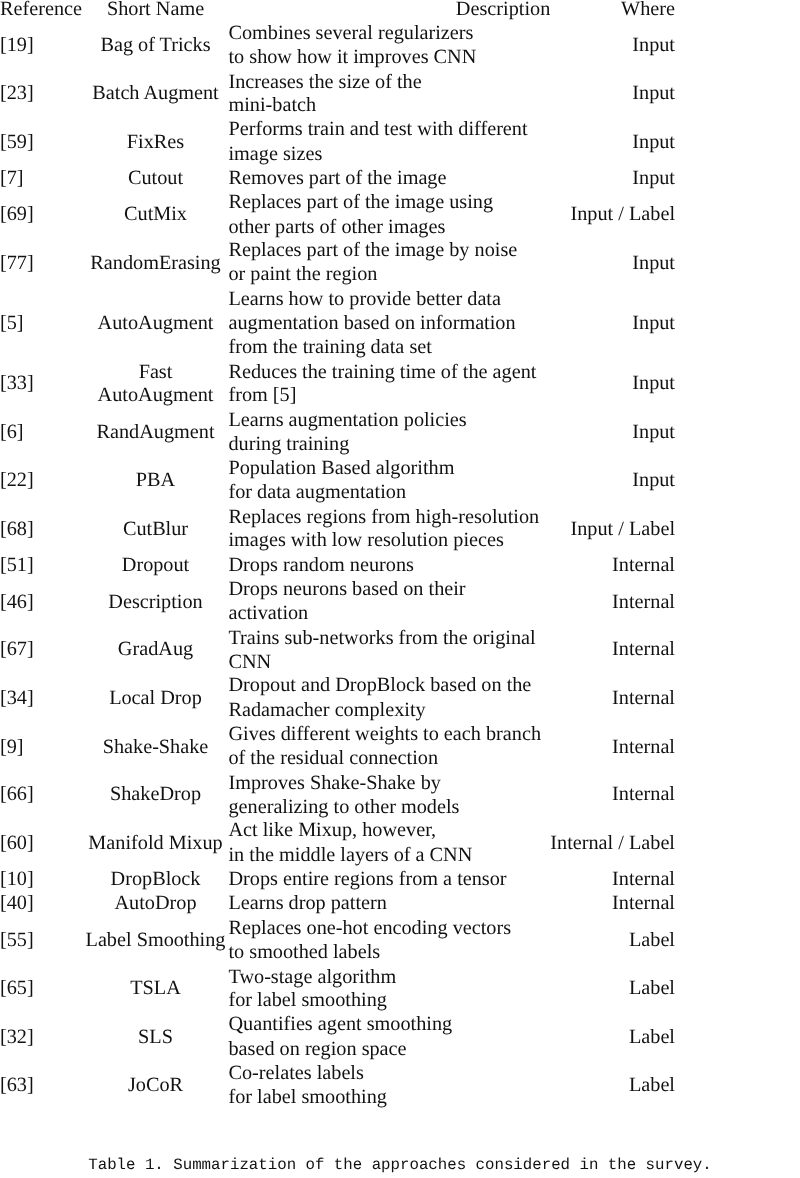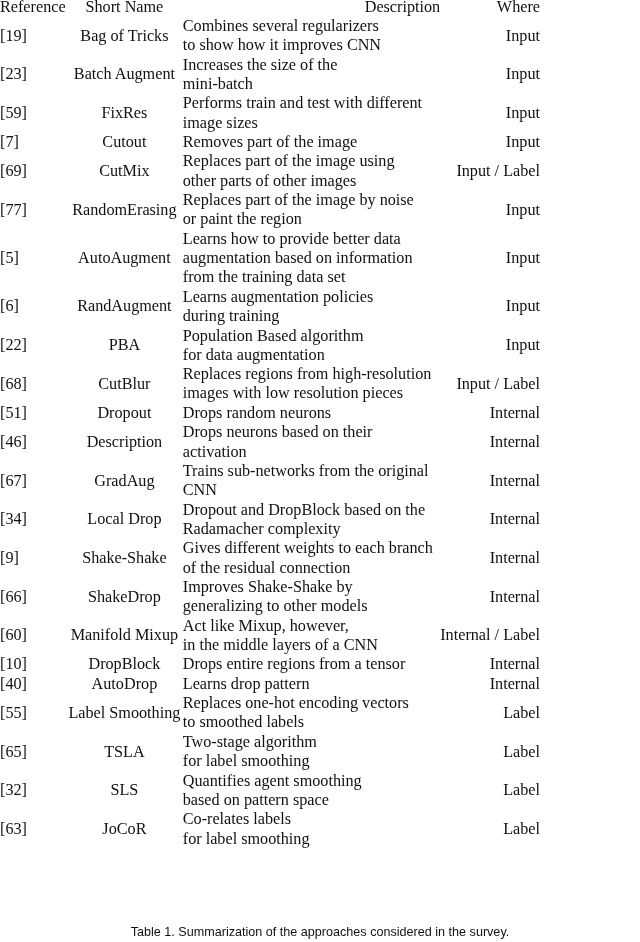--- a/index.html
+++ b/index.html
@@ -20,21 +20,21 @@
   .c-name { width: 170px; text-align: center; }
   .c-desc { width: 289px; text-align: left; }
   .c-where { text-align: right; white-space: nowrap; }
   #table th.c-desc { text-align: right; }
   #table th.c-where { }
   #table td { padding-bottom: 0.1px; }
   #table td.c-desc { padding-top: 0px; margin-top: 19px; }
   .desc-line { display: block; white-space: nowrap; }
   #caption {
     position: absolute; left: 0; top: 925px; width: 640px; text-align: center;
-    font-family: Liberation Sans, sans-serif; font-size: 12.6px; color: #111;
+    font-family: Liberation Mono, monospace; font-size: 12.6px; color: #111;
   }
 </style>
 </head>
 <body>
 
 <table id="table">
   <thead>
     <tr>
       <th class="c-ref">Reference</th>
       <th class="c-name">Short Name</th>
@@ -100,20 +100,29 @@
         <td class="c-ref">[5]</td>
         <td class="c-name">AutoAugment</td>
         <td class="c-desc">
           <span class="desc-line">Learns how to provide better data</span>
           <span class="desc-line">augmentation based on information</span>
           <span class="desc-line">from the training data set</span>
         </td>
         <td class="c-where">Input</td>
       </tr>
       <tr>
+        <td class="c-ref">[33]</td>
+        <td class="c-name">Fast AutoAugment</td>
+        <td class="c-desc">
+          <span class="desc-line">Reduces the training time of the agent</span>
+          <span class="desc-line">from [5]</span>
+        </td>
+        <td class="c-where">Input</td>
+      </tr>
+      <tr>
         <td class="c-ref">[6]</td>
         <td class="c-name">RandAugment</td>
         <td class="c-desc">
           <span class="desc-line">Learns augmentation policies</span>
           <span class="desc-line">during training</span>
         </td>
         <td class="c-where">Input</td>
       </tr>
       <tr>
         <td class="c-ref">[22]</td>
@@ -227,21 +236,21 @@
           <span class="desc-line">Two-stage algorithm</span>
           <span class="desc-line">for label smoothing</span>
         </td>
         <td class="c-where">Label</td>
       </tr>
       <tr>
         <td class="c-ref">[32]</td>
         <td class="c-name">SLS</td>
         <td class="c-desc">
           <span class="desc-line">Quantifies agent smoothing</span>
-          <span class="desc-line">based on pattern space</span>
+          <span class="desc-line">based on region space</span>
         </td>
         <td class="c-where">Label</td>
       </tr>
       <tr>
         <td class="c-ref">[63]</td>
         <td class="c-name">JoCoR</td>
         <td class="c-desc">
           <span class="desc-line">Co-relates labels</span>
           <span class="desc-line">for label smoothing</span>
         </td>

